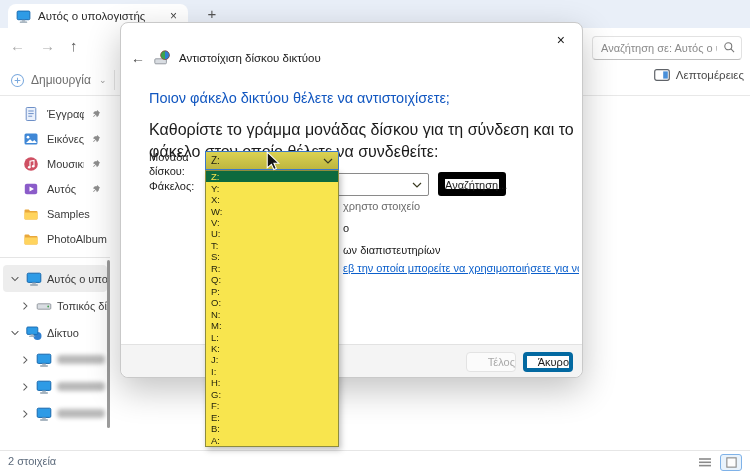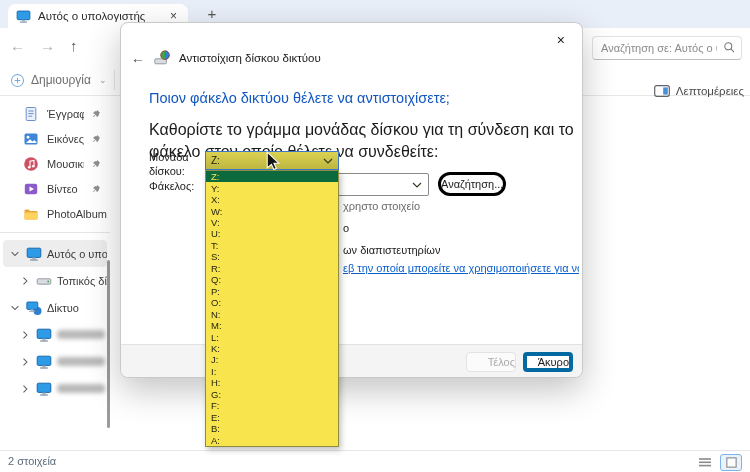--- a/index.html
+++ b/index.html
@@ -33,21 +33,21 @@
   .searchwrap input::placeholder { color:#8a8a8a; }
   .search-ic { position:absolute; right:6px; top:5px; }
 
   
   .toolbar { position:absolute; left:0; top:64px; width:750px; height:32px; background:#fff;
              border-bottom:1px solid #e8e8e8; }
   .newbtn { position:absolute; left:10px; top:5px; height:22px; display:flex; align-items:center; gap:6px;
             color:#6e6e6e; font-size:12px; }
   .newbtn .chev-small { color:#9a9a9a; font-size:9px; margin-left:2px; }
   .tool-sep { position:absolute; left:114px; top:6px; width:1px; height:20px; background:#e4e4e4; }
-  .detailsbtn { position:absolute; right:6px; top:16px; height:22px; display:flex; align-items:center; gap:6px;
+  .detailsbtn { position:absolute; right:6px; top:5px; height:22px; display:flex; align-items:flex-start; gap:6px;
                 color:#4a4a4a; font-size:11.5px; }
 
   
   .sidebar { position:absolute; left:0; top:96px; width:110px; height:354px; background:#fff; overflow:hidden; }
   .side-item { display:flex; align-items:center; height:25px; padding-left:23px; gap:8px; }
   .side-item .slabel { font-size:11px; color:#3a3a3a; white-space:nowrap; overflow:hidden; flex:1; }
   .side-item .pin { display:none; margin-right:8px; flex:none; }
   .side-item.pinned .pin { display:block; }
   .side-divider { height:1px; background:#e5e5e5; margin:6px 0 7px 0; }
   .pinned-list { padding-top:5px; }
@@ -82,21 +82,21 @@
   .dlg-heading { position:absolute; left:28px; top:67px; font-size:14.5px; color:var(--heading-blue,#1257c0); }
   .dlg-desc { position:absolute; left:28px; top:96px; width:428px; font-size:16px; line-height:1.4; color:#1b1b1b; }
   .lbl-drive { position:absolute; left:28px; top:128px; width:52px; font-size:11px; color:#1b1b1b; line-height:1.25; }
   .lbl-folder { position:absolute; left:28px; top:157px; font-size:11px; color:#1b1b1b; }
   .folder-combo { position:absolute; left:85px; top:150px; width:223px; height:23px; border:1px solid #8a8a8a;
                   border-radius:2px; background:#fff; display:flex; align-items:center; z-index:1; }
   .folder-combo input { flex:1; border:none; outline:none; font-size:11px; padding:0 6px; background:transparent;
                         font-family:"Liberation Sans",sans-serif; }
   .folder-combo .cchev { margin-right:6px; }
   .browse-btn { position:absolute; left:317px; top:149px; width:68px; height:24px; background:#fdfdfd;
-                border:3px solid #000000; border-radius:12px; font-size:11px; color:#1a1a1a;
+                border:7px solid #000000; border-radius:3px; font-size:11px; color:#1a1a1a;
                 font-family:"Liberation Sans",sans-serif; }
   .frag { position:absolute; left:222px; white-space:nowrap; overflow:hidden; width:236px; font-size:11px; }
   .frag-example { top:177px; color:#6a6a6a; }
   .frag-reconnect { top:199px; color:#1b1b1b; }
   .frag-credentials { top:221px; color:#1b1b1b; }
   .frag-link { top:239px; color:var(--link-blue,#0b5fcb); text-decoration:underline; }
   .dlg-footer { position:absolute; left:0; bottom:0; width:100%; height:33px; background:#f4f4f4;
                 border-top:1px solid #e2e2e2; border-radius:0 0 8px 8px; }
   .btn { position:absolute; top:7px; width:50px; height:20px; border-radius:4px; font-size:11px;
          font-family:"Liberation Sans",sans-serif;text-align:right; }
@@ -275,26 +275,33 @@
           <span class="slabel">Μουσική</span>
           <svg class="ic pin" width="10" height="10">
             <use href="#icon-pin"></use>
           </svg>
         </div>
 
         <div class="side-item pinned">
           <svg class="ic sicon" width="16" height="16">
             <use href="#icon-video"></use>
           </svg>
-          <span class="slabel">Βίντεο</span>
+          <span class="slabel">Αυτός</span>
           <svg class="ic pin" width="10" height="10">
             <use href="#icon-pin"></use>
           </svg>
         </div>
 
+        <div class="side-item">
+          <svg class="ic sicon" width="16" height="16">
+            <use href="#icon-folder"></use>
+          </svg>
+          <span class="slabel">Samples</span>
+
+        </div>
 
         <div class="side-item">
           <svg class="ic sicon" width="16" height="16">
             <use href="#icon-folder"></use>
           </svg>
           <span class="slabel">PhotoAlbum</span>
 
         </div>
       </div>
     <div class="side-divider"></div>

